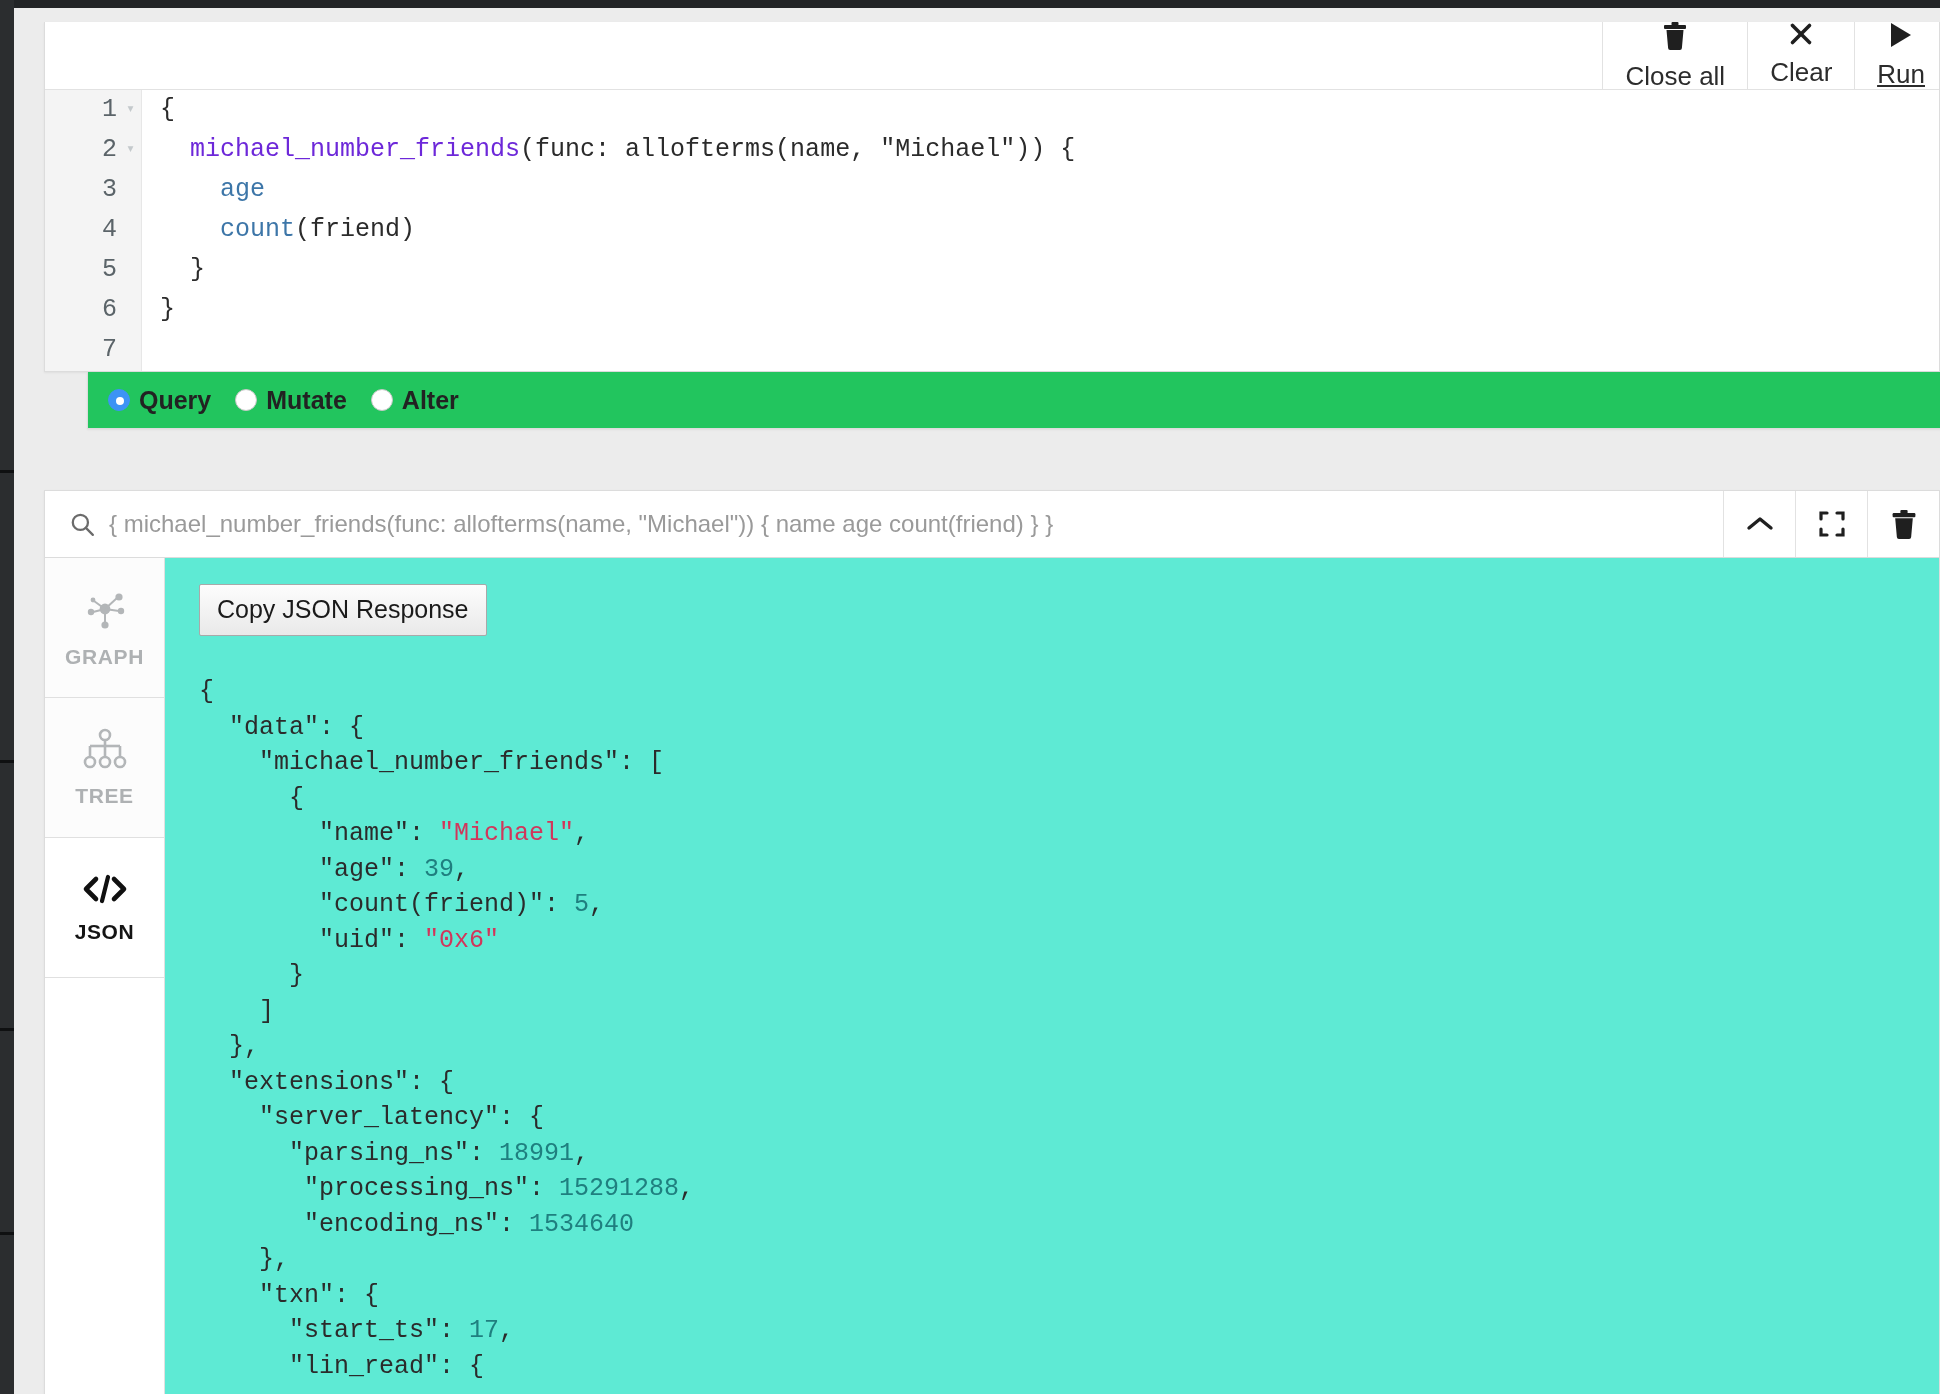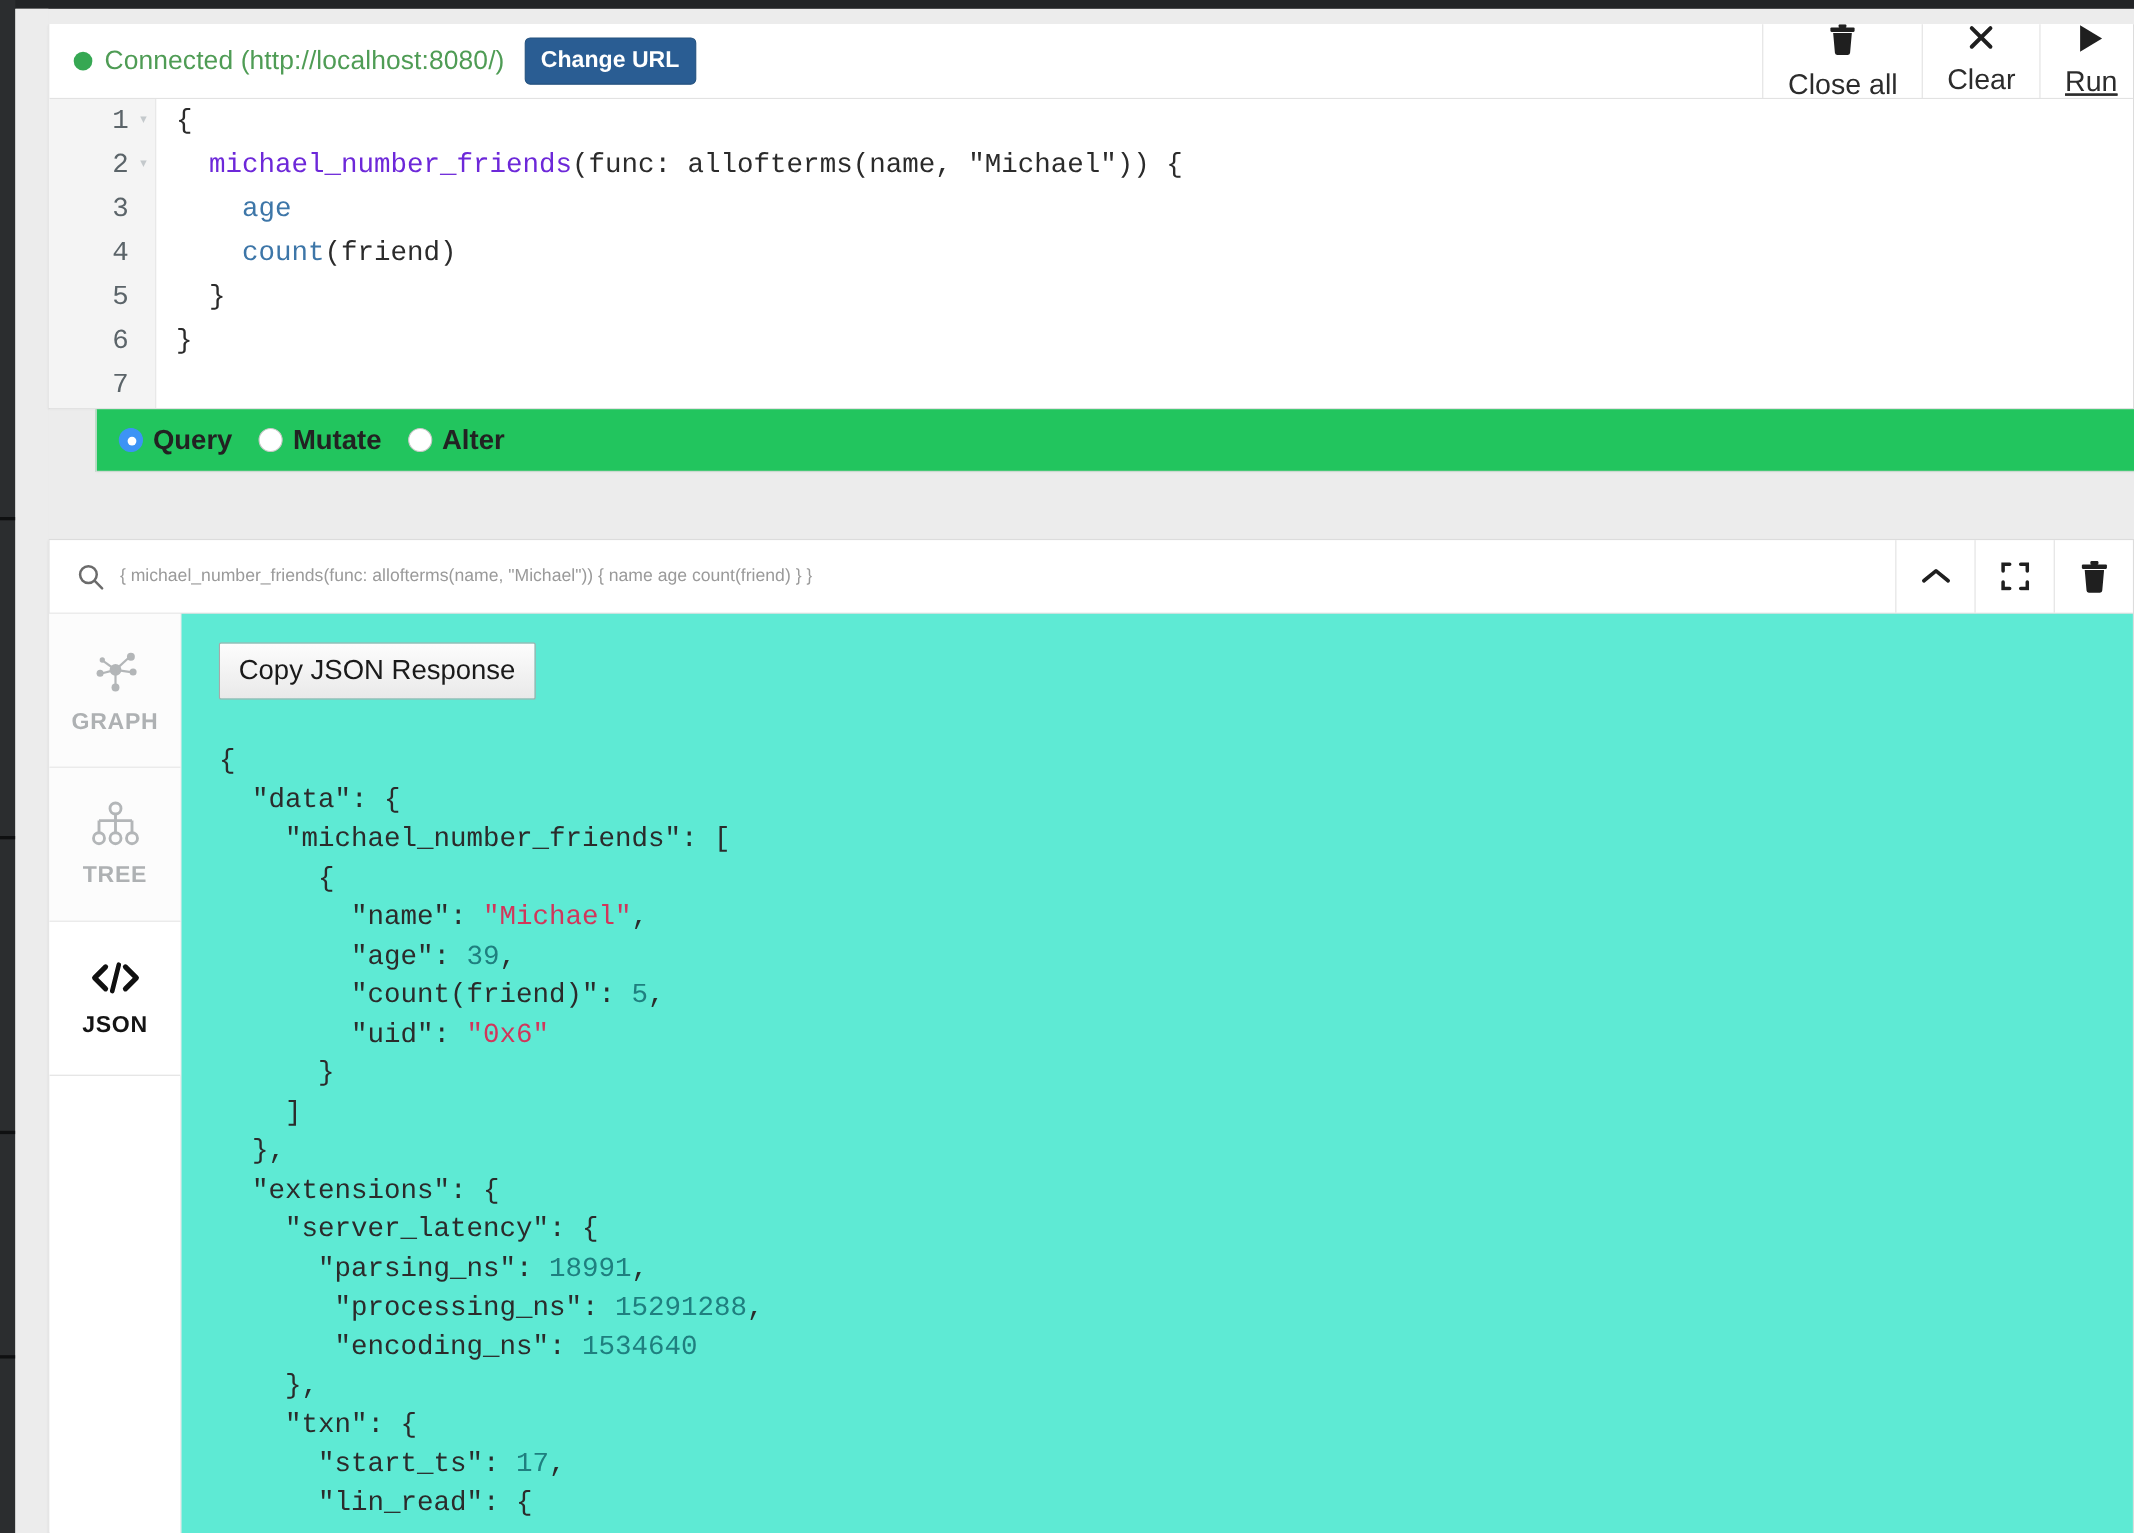--- a/index.html
+++ b/index.html
@@ -143,21 +143,21 @@
   #result-head {
     position: relative; height: 67px; width: 100%;
     border-bottom: 1px solid #dcdcdc;
     display: flex; align-items: stretch;
   }
   #result-query {
     flex: 1; display: flex; align-items: center; gap: 14px;
     padding-left: 24px; min-width: 0;
   }
   #result-query-text {
-    color: #9a9a9a; font-size: 16px; white-space: nowrap;
+    color: #9a9a9a; font-size: 24px; white-space: nowrap;
     overflow: hidden; text-overflow: ellipsis;
   }
   .head-icon-btn {
     width: 72px; border-left: 1px solid #e2e2e2;
     display: flex; align-items: center; justify-content: center;
     cursor: pointer; color: #1f1f1f;
   }
 
   #result-body { position: relative; height: 836px; width: 100%; display: flex; }
 
@@ -209,25 +209,20 @@
     <div class="rail-div" style="top:470px"></div>
     <div class="rail-div" style="top:760px"></div>
     <div class="rail-div" style="top:1028px"></div>
     <div class="rail-div" style="top:1232px"></div>
   </div>
   <div id="left-gap"></div>
 
   <div id="query-card">
 
     <div id="conn-bar">
-      <div id="conn-left">
-        <span id="conn-dot"></span>
-        <span id="conn-text">Connected (http://localhost:8080/)</span>
-        <button id="change-url-btn">Change URL</button>
-      </div>
 
       <div id="conn-actions">
 
         <div class="act-btn">
           <span class="glyph">
             <svg width="24" height="28" viewBox="0 0 24 28" fill="#1f1f1f">
               <rect x="1" y="3" width="22" height="4" rx="1"></rect>
               <rect x="8.5" y="0" width="7" height="3.5" rx="1"></rect>
               <path d="M3.5 8 h17 l-1.6 18 a2 2 0 0 1 -2 1.9 h-9.8 a2 2 0 0 1 -2 -1.9 Z"></path>
             </svg>

